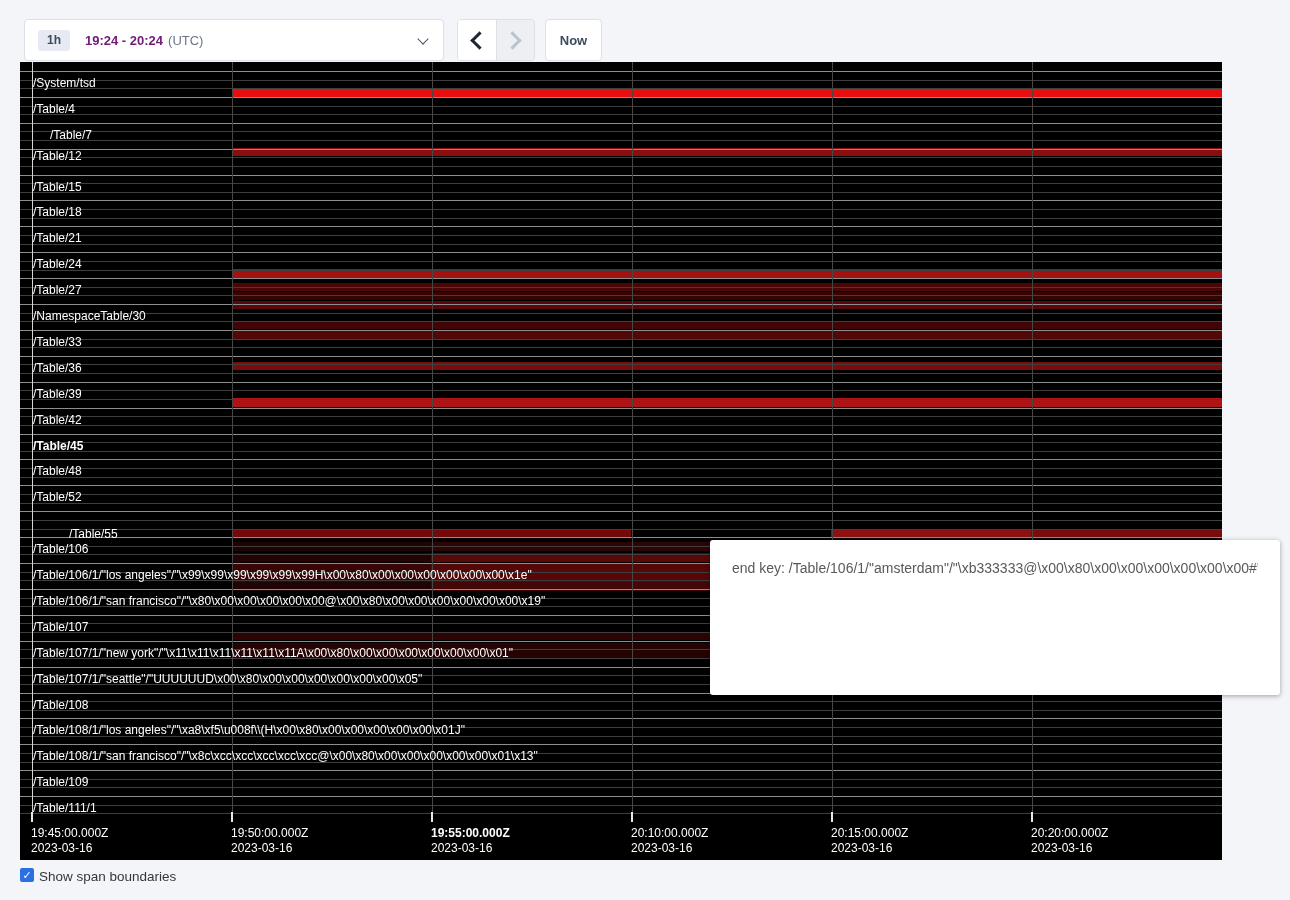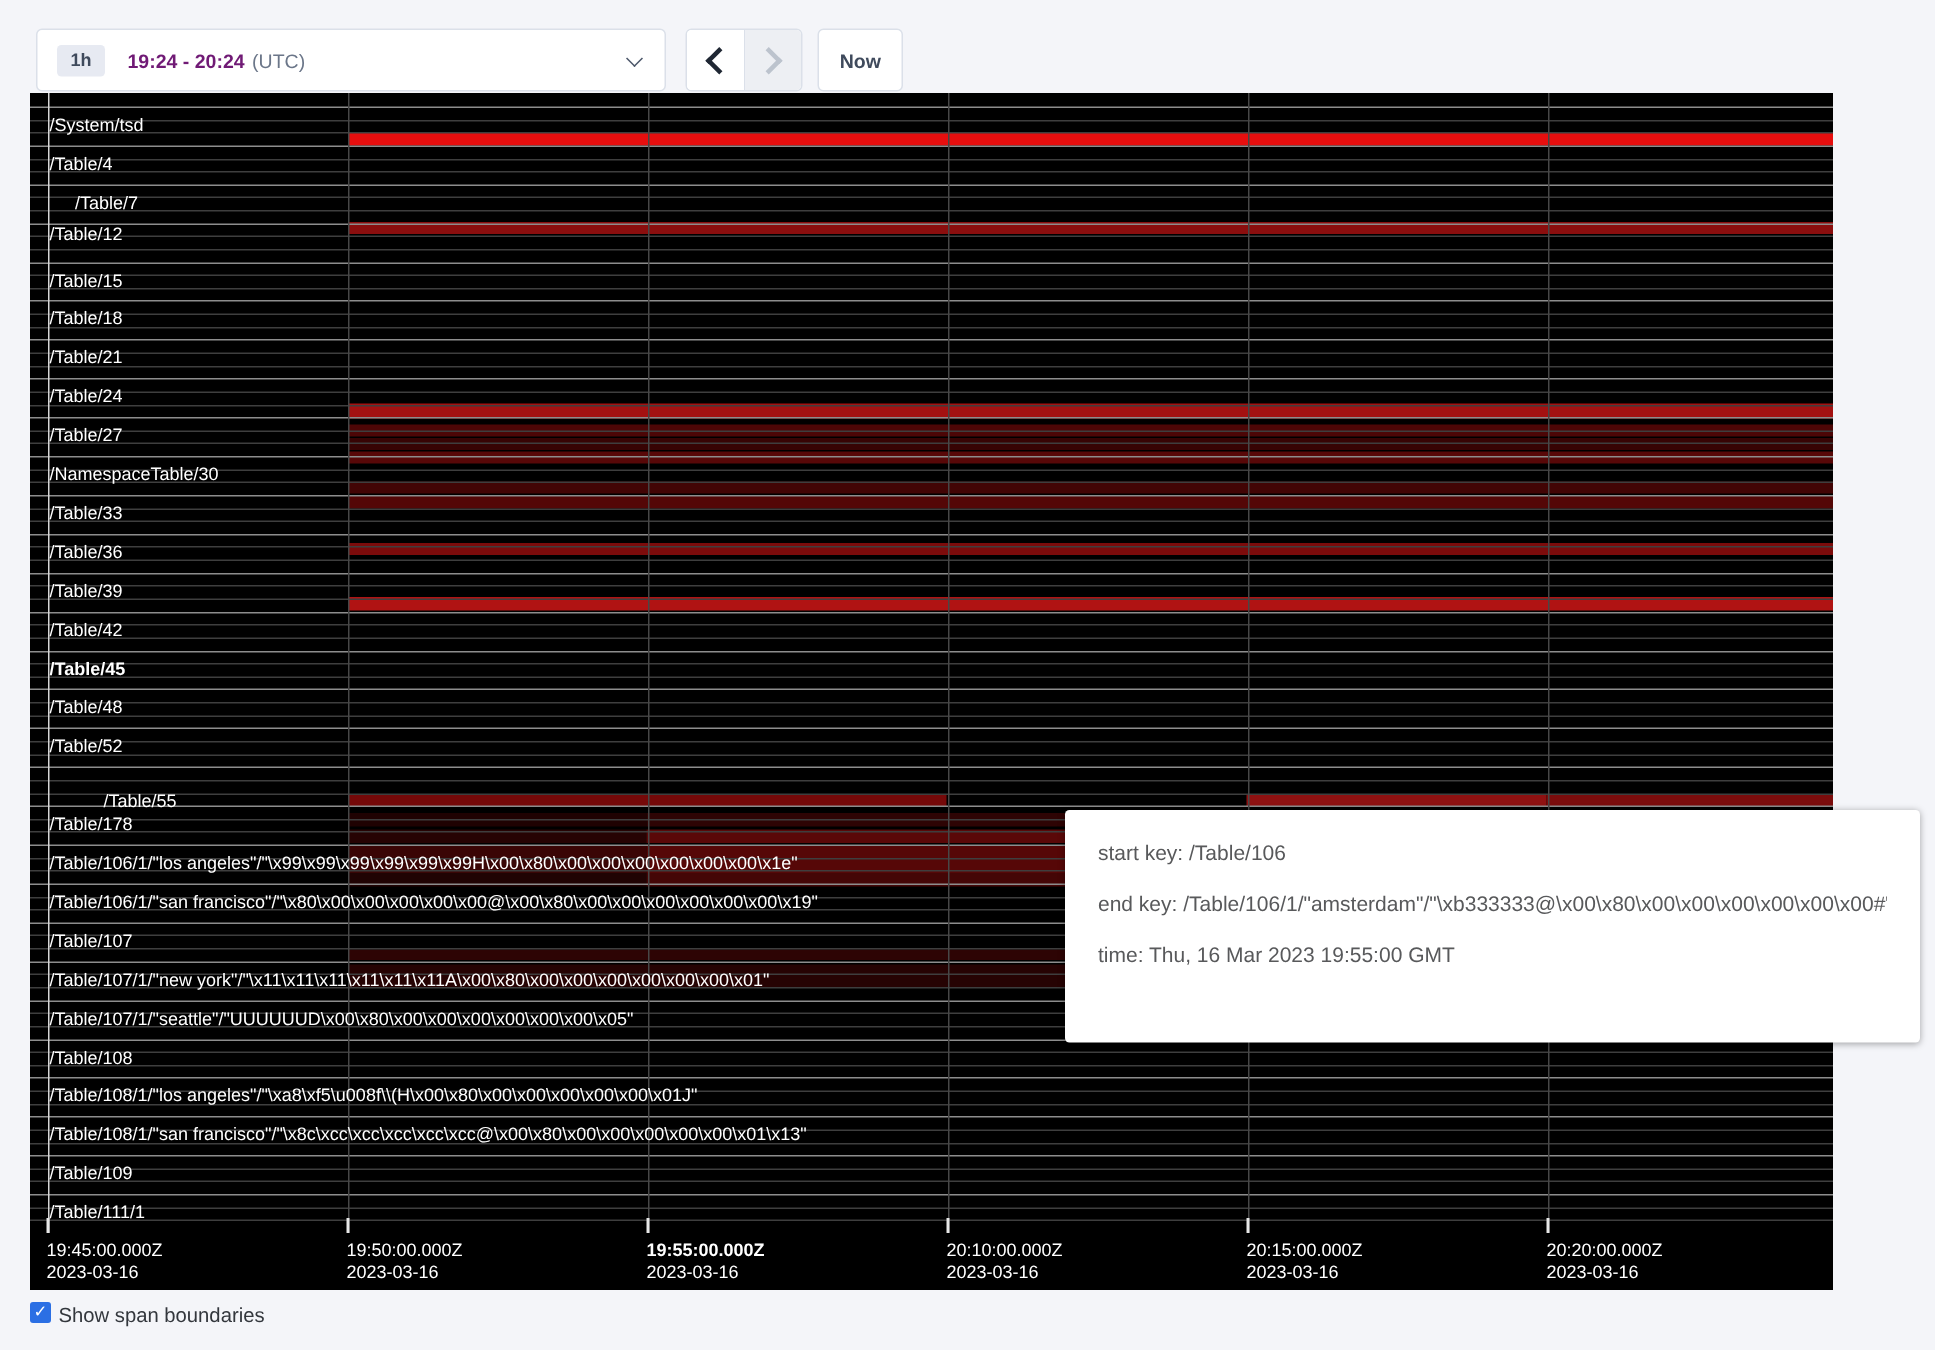--- a/index.html
+++ b/index.html
@@ -226,21 +226,21 @@
         <div class="row-label" style="top: 222.176px;">/Table/27</div>
         <div class="row-label" style="top: 248.073px;">/NamespaceTable/30</div>
         <div class="row-label" style="top: 273.97px;">/Table/33</div>
         <div class="row-label" style="top: 299.867px;">/Table/36</div>
         <div class="row-label" style="top: 325.764px;">/Table/39</div>
         <div class="row-label" style="top: 351.661px;">/Table/42</div>
         <div class="row-label" style="top: 377.558px; font-weight: bold;">/Table/45</div>
         <div class="row-label" style="top: 403.455px;">/Table/48</div>
         <div class="row-label" style="top: 429.352px;">/Table/52</div>
         <div class="row-label" style="top: 466px; margin-left: 36px;">/Table/55</div>
-        <div class="row-label" style="top: 481.146px;">/Table/178</div>
+        <div class="row-label" style="top: 481.146px;">/Table/106</div>
         <div class="row-label" style="top: 507.043px;">/Table/106/1/"los angeles"/"\x99\x99\x99\x99\x99\x99H\x00\x80\x00\x00\x00\x00\x00\x00\x1e"</div>
         <div class="row-label" style="top: 532.94px;">/Table/106/1/"san francisco"/"\x80\x00\x00\x00\x00\x00@\x00\x80\x00\x00\x00\x00\x00\x00\x19"</div>
         <div class="row-label" style="top: 558.837px;">/Table/107</div>
         <div class="row-label" style="top: 584.734px;">/Table/107/1/"new york"/"\x11\x11\x11\x11\x11\x11A\x00\x80\x00\x00\x00\x00\x00\x00\x01"</div>
         <div class="row-label" style="top: 610.631px;">/Table/107/1/"seattle"/"UUUUUUD\x00\x80\x00\x00\x00\x00\x00\x00\x05"</div>
         <div class="row-label" style="top: 636.528px;">/Table/108</div>
         <div class="row-label" style="top: 662.425px;">/Table/108/1/"los angeles"/"\xa8\xf5\u008f\\(H\x00\x80\x00\x00\x00\x00\x00\x01J"</div>
         <div class="row-label" style="top: 688.322px;">/Table/108/1/"san francisco"/"\x8c\xcc\xcc\xcc\xcc\xcc@\x00\x80\x00\x00\x00\x00\x00\x01\x13"</div>
         <div class="row-label" style="top: 714.219px;">/Table/109</div>
         <div class="row-label" style="top: 740.116px;">/Table/111/1</div>
@@ -255,23 +255,21 @@
         <div class="axis-time" style="left: 611px; top: 4px;">20:10:00.000Z</div>
         <div class="axis-date" style="left: 611px; top: 19px;">2023-03-16</div>
         <div class="axis-time" style="left: 811px; top: 4px;">20:15:00.000Z</div>
         <div class="axis-date" style="left: 811px; top: 19px;">2023-03-16</div>
         <div class="axis-time" style="left: 1011px; top: 4px;">20:20:00.000Z</div>
         <div class="axis-date" style="left: 1011px; top: 19px;">2023-03-16</div>
       </div>
   </div>
 
   <div class="tooltip">
-      <div class="tooltip-line">start key: /Table/106</div>
       <div class="tooltip-line">end key: /Table/106/1/"amsterdam"/"\xb333333@\x00\x80\x00\x00\x00\x00\x00\x00#"</div>
-      <div class="tooltip-line">time: Thu, 16 Mar 2023 19:55:00 GMT</div>
     </div>
 
   <span class="checkbox">
     <span class="checkmark">✓</span>
   </span>
   <label class="cb-label">Show span boundaries</label>
 
 </div>
 
 </body></html>

